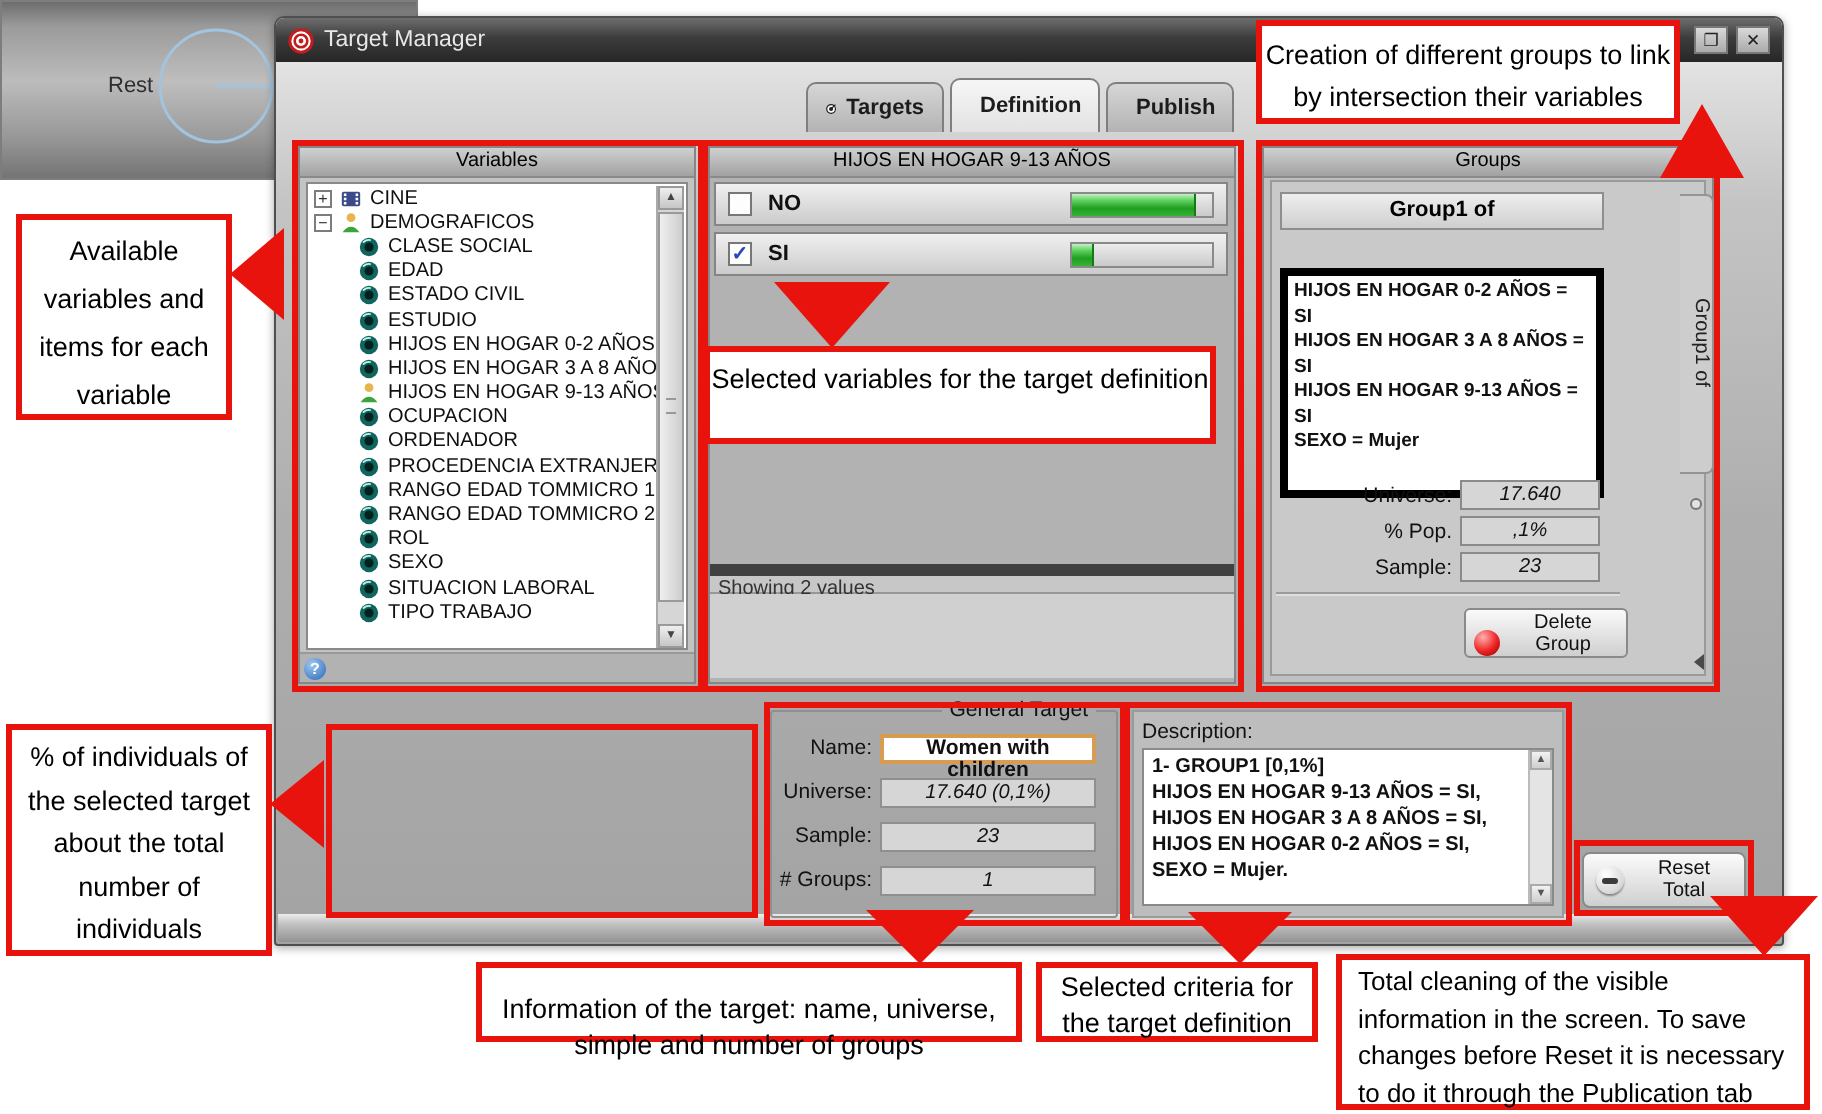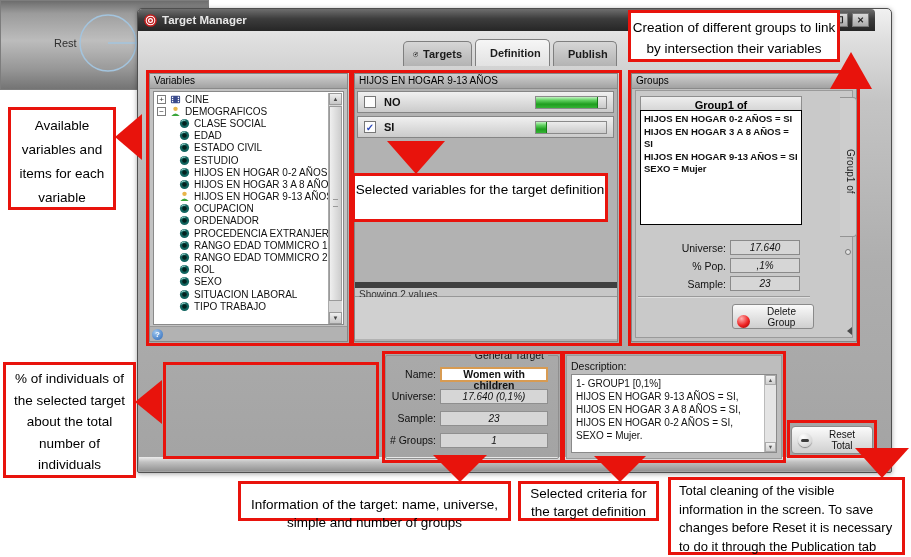--- a/index.html
+++ b/index.html
@@ -5,23 +5,23 @@
   html,body{margin:0;padding:0;background:#fff;}
   .stage{position:relative;width:911px;height:557px;background:#fff;overflow:hidden;
          font-family:"Liberation Sans",sans-serif;-webkit-font-smoothing:antialiased;}
   .stage *{box-sizing:border-box;}
 
   
   .window{position:absolute;left:137px;top:8px;width:755px;height:465px;
           border:1px solid #4f4f4f;border-radius:5px 5px 2px 2px;
           background:linear-gradient(180deg,#f1f1f1 0%,#dedede 7%,#c4c4c4 20%,#aeaeae 55%,#a3a3a3 100%);
           box-shadow:0 1px 5px rgba(0,0,0,.35);z-index:1;}
-  .titlebar{position:absolute;left:0;top:0;right:16px;height:22px;border-radius:4px 4px 0 0;
+  .titlebar{position:absolute;left:0;top:0;right:0;height:22px;border-radius:4px 4px 0 0;
             background:linear-gradient(180deg,#6e6e6e,#3c3c3c 45%,#262626);
-            display:flex;align-items:center;padding:0 6px;color:#e8e8e8;font-size:11.5px;font-weight:bold;}
+            display:flex;align-items:center;padding:0 6px;color:#e8e8e8;font-size:11.5px;}
   .title-icon{width:13px;height:13px;margin-right:5px;flex:0 0 auto;}
   .winbtns{margin-left:auto;display:flex;gap:4px;}
   .winbtn{width:17px;height:14px;background:linear-gradient(180deg,#d9d9d9,#aaa);
           border:1px solid #777;font-size:8.5px;line-height:12px;text-align:center;color:#222;}
   .statusbar{position:absolute;left:139px;top:457px;width:751px;height:14px;z-index:2;
              background:linear-gradient(180deg,#ececec,#c2c2c2 35%,#939393);border-radius:0 0 2px 2px;}
 
   
   .tab{position:absolute;display:flex;align-items:center;gap:5px;padding:0 9px;
        border:1px solid #7f7f7f;border-bottom:none;border-radius:5px 5px 0 0;
@@ -29,21 +29,21 @@
   .tab.active{background:linear-gradient(180deg,#f6f6f6,#e2e2e2);}
   .tab svg{width:13px;height:13px;}
   .tab-targets{left:403px;top:41px;width:69px;height:25px;}
   .tab-definition{left:475px;top:39px;width:75px;height:27px;}
   .tab-publish{left:553px;top:41px;width:64px;height:25px;}
 
   
   .panel{position:absolute;border:1px solid #868686;background:#b9b9b9;z-index:2;}
   .panel-header{height:15px;background:linear-gradient(180deg,#d0d0d0,#a2a2a2);
                 border-bottom:1px solid #8a8a8a;font-size:10px;color:#000;
-                padding:1px 4px;white-space:nowrap;overflow:hidden;}
+                padding:1px 4px;white-space:nowrap;overflow:hidden;text-align:center;}
 
   
   .variables-panel{left:149px;top:73px;width:199px;height:269px;background:#c3c3c3;}
   .tree-area{position:absolute;left:3px;top:17px;right:3px;bottom:16px;background:#fff;
              border:1px solid #8a8a8a;overflow:hidden;}
   .tree-rows{position:absolute;left:1px;top:1px;right:15px;bottom:0;}
   .tree-row{display:flex;align-items:center;height:12.2px;font-size:10px;color:#101010;white-space:nowrap;}
   .tree-row.item{padding-left:24px;}
   .tree-row.category{padding-left:2px;}
   .expander{width:9px;height:9px;border:1px solid #7c7c7c;background:#fff;font-size:8px;
@@ -79,22 +79,22 @@
                font-size:10px;color:#333;padding:1px 4px;}
   .values-empty{position:absolute;left:0;right:0;top:223px;bottom:2px;background:#d0d0d0;}
 
   
   .groups-panel{left:631px;top:73px;width:226px;height:269px;background:#c0c0c0;}
   .groups-inner{position:absolute;left:3px;top:16px;right:3px;bottom:3px;background:#c9c9c9;
                 border:1px solid #9a9a9a;}
   .group-header-btn{position:absolute;left:4px;top:5px;width:162px;height:19px;
                     background:linear-gradient(180deg,#eee,#cfcfcf);border:1px solid #8e8e8e;
                     font-size:11px;font-weight:bold;text-align:center;line-height:17px;color:#000;}
-  .group-list{position:absolute;left:4px;top:19px;width:162px;height:115px;background:#fff;
-              border:1px solid #000000;padding:2px 3px;font-size:9.5px;font-weight:bold;
+  .group-list{position:absolute;left:4px;top:43px;width:162px;height:115px;background:#fff;
+              border:4px solid #000000;padding:2px 3px;font-size:9.5px;font-weight:bold;
               color:#111;line-height:12.5px;}
   .stat-row{position:absolute;left:0;width:176px;height:15px;display:flex;align-items:center;}
   .stat-label{width:94px;text-align:right;font-size:10.5px;color:#111;padding-right:4px;}
   .stat-field{width:70px;height:15px;background:#d6d6d6;border:1px solid #8a8a8a;
               font-size:10px;font-style:italic;text-align:center;line-height:13px;color:#111;}
   .group-sep{position:absolute;left:2px;top:205px;width:172px;border-top:1px solid #9a9a9a;
              border-bottom:1px solid #dedede;}
   .delete-btn{position:absolute;left:96px;top:213px;width:82px;height:25px;border:1px solid #8a8a8a;
               border-radius:3px;background:linear-gradient(180deg,#fafafa,#cfcfcf);
               display:flex;align-items:flex-end;gap:4px;padding:0 4px;font-size:10px;color:#111;}
@@ -127,21 +127,21 @@
   .gt-field{width:108px;height:15px;background:#d6d6d6;border:1px solid #8f8f8f;
             font-size:10px;font-style:italic;text-align:center;line-height:13px;color:#111;}
   .gt-field.name{background:#fff;border:2px solid #d89b52;font-style:normal;font-weight:bold;
                  font-size:10.5px;line-height:11px;}
 
   
   .desc-panel{position:absolute;left:566px;top:355px;width:216px;height:104px;z-index:2;
               background:#bdbdbd;border:1px solid #9a9a9a;}
   .desc-label{position:absolute;left:4px;top:4px;font-size:10.5px;color:#111;}
   .desc-box{position:absolute;left:4px;top:18px;right:4px;bottom:5px;background:#fff;
-            border:1px solid #8a8a8a;padding:2px 16px 2px 4px;font-size:10px;font-weight:normal;
+            border:1px solid #8a8a8a;padding:2px 16px 2px 4px;font-size:10px;font-weight:bold;
             color:#111;line-height:13px;white-space:pre-line;overflow:hidden;}
   .desc-scroll{position:absolute;right:5px;top:19px;bottom:6px;width:12px;background:#e4e4e4;
                border-left:1px solid #bbb;}
   .dsbtn{position:absolute;left:0;width:11px;height:10px;background:linear-gradient(180deg,#f2f2f2,#cecece);
          border:1px solid #aaa;font-size:5.5px;text-align:center;line-height:9px;color:#555;}
   .dsbtn.up{top:0;} .dsbtn.down{bottom:0;}
 
   
   .reset-btn{position:absolute;left:791px;top:426px;width:82px;height:28px;z-index:2;
              border:1px solid #8a8a8a;border-radius:4px;background:linear-gradient(180deg,#fbfbfb,#cfcfcf);

